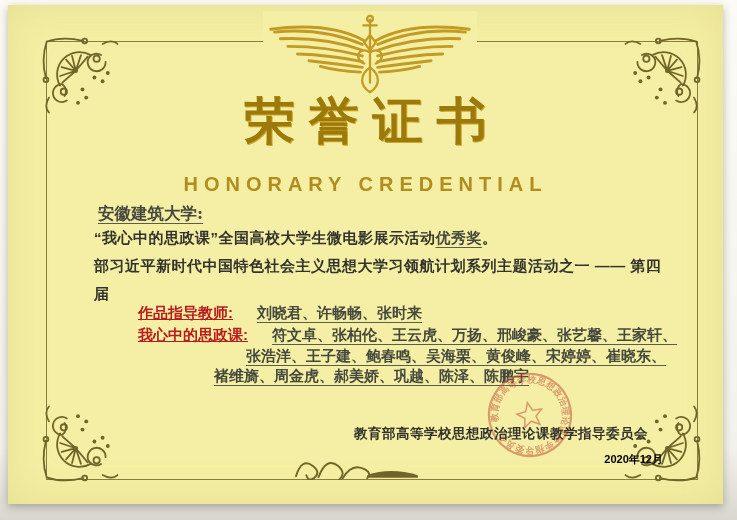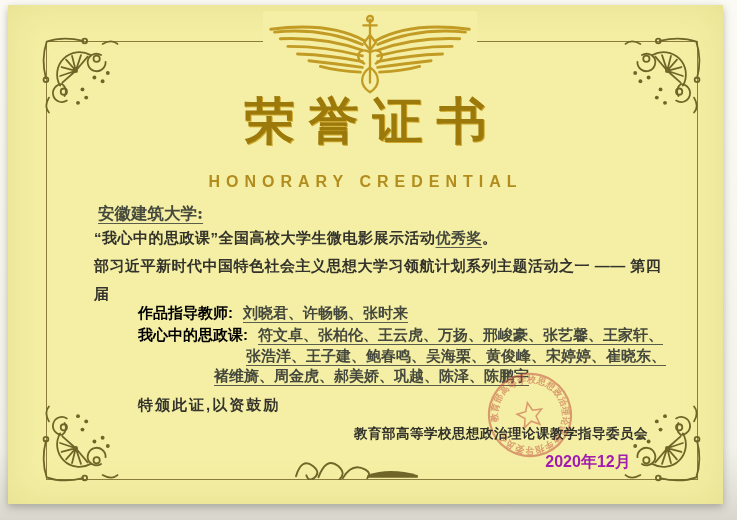--- a/index.html
+++ b/index.html
@@ -28,46 +28,46 @@
     background:#f4efa4;display:flex;align-items:center;justify-content:center;
   }
   .title{
     position:absolute;left:0;top:86px;width:100%;text-align:center;
     font-family:"DejaVu Serif", serif;font-weight:700;font-size:50px;line-height:1.2;
     color:#9c790b;letter-spacing:14px;text-indent:14px;margin:0;
     text-shadow:1px 1px 0 #cfa82a;
   }
   .subtitle{
     position:absolute;left:0;top:168px;width:100%;text-align:center;
-    font-weight:700;font-size:16px;letter-spacing:6px;color:#b28d1e;
+    font-weight:700;font-size:20px;letter-spacing:6px;color:#b28d1e;
   }
   .recipient{
     position:absolute;left:90px;top:198px;font-size:16.5px;
   }
   .hand{
     font-family:"DejaVu Serif", serif;font-weight:600;color:#45483c;
     text-decoration:underline;text-underline-offset:4px;text-decoration-thickness:1px;
     text-decoration-color:#5a5c4c;
   }
   .print{font-weight:700;color:#33332b;}
   .body-block{
     position:absolute;left:86px;top:219px;width:580px;
     font-size:15px;line-height:28px;letter-spacing:.5px;
   }
   .body-line.indent{padding-left:37px;}
   .credits{position:absolute;left:0;top:0;width:100%;font-size:15px;}
   .credit-row{position:absolute;white-space:nowrap;}
-  .credit-row .label{font-weight:700;color:#000000;margin-right:10px;}
+  .credit-row .label{font-weight:700;color:#b91c1c;margin-right:24px;text-decoration:underline;}
   .row-teachers{left:130px;top:299px;}
   .row-team1{left:130px;top:321px;}
   .row-team2{left:206px;top:342px;margin-left:32px;}
   .row-team3{left:206px;top:362px;}
   .closing{position:absolute;left:130px;top:391px;font-size:15px;letter-spacing:2px;}
   .issuer{position:absolute;left:346px;top:420px;font-size:13.5px;letter-spacing:.5px;font-weight:700;color:#33332b;}
-  .issue-date{position:absolute;left:505px;top:447px;width:150px;text-align:center;font-size:16px;font-weight:700;color:#a21caf;}
+  .issue-date{position:absolute;left:505px;top:447px;width:150px;text-align:right;font-size:11px;font-weight:700;color:#000000;}
   .seal{position:absolute;left:476px;top:364px;width:92px;height:92px;opacity:.55;pointer-events:none;}
   .swirl{position:absolute;left:282px;top:445px;width:132px;height:30px;color:#6f6528;}
   .goldline{stroke:#c29b25;fill:none;stroke-linecap:round;}
 </style>
 </head>
 <body>
 
 <svg width="0" height="0" style="position:absolute" aria-hidden="true">
   <defs>
     <g id="corner-orn" fill="none" stroke="currentColor" stroke-width="2.4" stroke-linecap="round">
@@ -173,21 +173,20 @@
         <span class="label">我心中的思政课:</span><span class="hand">符文卓、张柏伦、王云虎、万扬、邢峻豪、张艺馨、王家轩、</span>
       </div>
       <div class="credit-row row-team2">
         <span class="hand">张浩洋、王子建、鲍春鸣、吴海栗、黄俊峰、宋婷婷、崔晓东、</span>
       </div>
       <div class="credit-row row-team3">
         <span class="hand">褚维旖、周金虎、郝美娇、巩越、陈泽、陈鹏宇</span>
       </div>
     </div>
 
-    <div class="closing print">特颁此证,以资鼓励</div>
 
     <svg class="seal" viewBox="0 0 110 110">
       <defs>
         <path id="sealArc" d="M55,55 m-39,0 a39,39 0 1,1 78,0 a39,39 0 1,1 -78,0"></path>
       </defs>
       <g transform="rotate(-12 55 55)">
         <circle cx="55" cy="55" r="49" fill="none" stroke="#c4543f" stroke-width="2.6"></circle>
         <path d="M55,40 l4.2,10 10.8,0.8 -8.2,7 2.6,10.6 -9.4,-5.8 -9.4,5.8 2.6,-10.6 -8.2,-7 10.8,-0.8 z" fill="none" stroke="#c4543f" stroke-width="1.8"></path>
         <text font-size="10.5" fill="#c4543f" letter-spacing="0.5" font-weight="bold">
           <textPath href="#sealArc">教育部高等学校思想政治理论课教学指导委员会</textPath>

